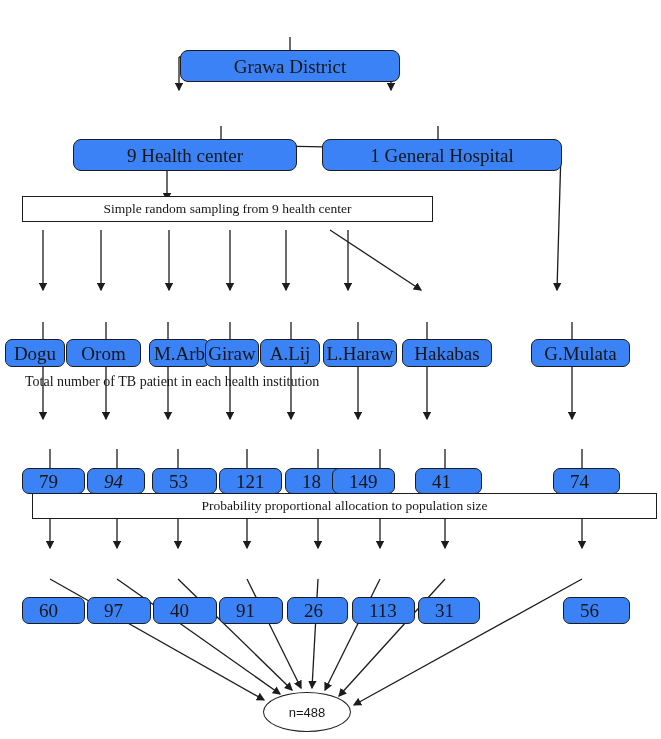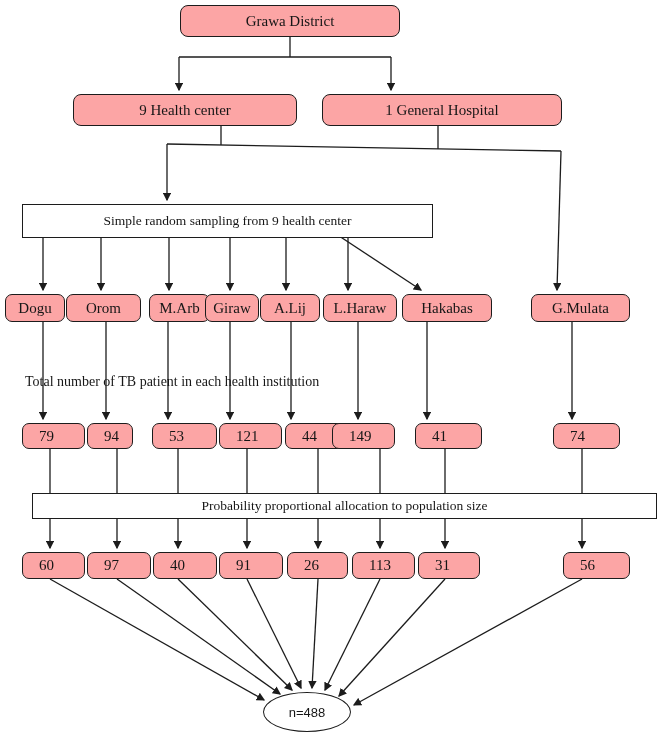--- a/index.html
+++ b/index.html
@@ -2,24 +2,24 @@
 <html><head>
 <meta charset="utf-8">
 <style>
   html,body{margin:0;padding:0;background:#ffffff;}
   #canvas{
     position:relative;width:661px;height:739px;background:#ffffff;overflow:hidden;
     font-family:"Liberation Serif","DejaVu Serif",serif;color:#161616;
   }
   #wires{position:absolute;left:0;top:0;width:661px;height:739px;}
   .node{
-    position:absolute;box-sizing:border-box;background:#fca5a5;
+    position:absolute;box-sizing:border-box;background:#3b82f6;
     border:1.4px solid #1c1c1c;border-radius:8px;
     display:flex;align-items:center;justify-content:center;
-    font-size:15px;line-height:1;white-space:nowrap;z-index:2;
+    font-size:19px;line-height:1;white-space:nowrap;z-index:2;margin-top:45px;
   }
   .bar{
     position:absolute;box-sizing:border-box;background:#ffffff;
     border:1.4px solid #1c1c1c;border-radius:0;
     display:flex;align-items:center;justify-content:center;
     font-size:13.5px;line-height:1;white-space:nowrap;z-index:2;
   }
   .num{justify-content:flex-start;padding-left:16px;}
   .small{border-radius:7px;}
   .floating-text{
@@ -101,38 +101,38 @@
       <line x1="445" y1="579" x2="339" y2="696" marker-end="url(#arr)"></line>
       <line x1="582" y1="579" x2="354" y2="705" marker-end="url(#arr)"></line>
     </g>
   </svg>
 
   <div class="node" style="left:180px;top:5px;width:220px;height:32px;">Grawa District</div>
 
   <div class="node" style="left:73px;top:94px;width:224px;height:32px;">9 Health center</div>
   <div class="node" style="left:322px;top:94px;width:240px;height:32px;">1 General Hospital</div>
 
-  <div class="bar" style="left:22px;top:204px;width:411px;height:34px;">Simple random sampling from 9 health center</div>
+  <div class="bar" style="left:22px;top:196px;width:411px;height:26px;">Simple random sampling from 9 health center</div>
 
   <div class="node small" style="left:5px;top:294px;width:60px;height:28px;">Dogu</div>
   <div class="node small" style="left:66px;top:294px;width:75px;height:28px;">Orom</div>
   <div class="node small" style="left:149px;top:294px;width:61px;height:28px;">M.Arb</div>
   <div class="node small" style="left:205px;top:294px;width:54px;height:28px;">Giraw</div>
   <div class="node small" style="left:260px;top:294px;width:60px;height:28px;">A.Lij</div>
   <div class="node small" style="left:402px;top:294px;width:90px;height:28px;">Hakabas</div>
   <div class="node small" style="left:323px;top:294px;width:74px;height:28px;">L.Haraw</div>
   <div class="node small" style="left:531px;top:294px;width:99px;height:28px;">G.Mulata</div>
 
   <div class="floating-text" style="left:25px;top:374px;">Total number of TB patient in each health institution</div>
 
   <div class="node small num" style="left:22px;top:423px;width:63px;height:26px;">79</div>
-  <div class="node small num" style="left:87px;top:423px;width:46px;height:26px;">94</div>
+  <div class="node small num" style="left:87px;top:423px;width:58px;height:26px;font-style:italic;">94</div>
   <div class="node small num" style="left:152px;top:423px;width:65px;height:26px;">53</div>
   <div class="node small num" style="left:219px;top:423px;width:63px;height:26px;">121</div>
-  <div class="node small num" style="left:285px;top:423px;width:62px;height:26px;">44</div>
+  <div class="node small num" style="left:285px;top:423px;width:62px;height:26px;">18</div>
   <div class="node small num" style="left:332px;top:423px;width:63px;height:26px;">149</div>
   <div class="node small num" style="left:415px;top:423px;width:67px;height:26px;">41</div>
   <div class="node small num" style="left:553px;top:423px;width:67px;height:26px;">74</div>
 
   <div class="bar" style="left:32px;top:493px;width:625px;height:26px;">Probability proportional allocation to population size</div>
 
   <div class="node small num" style="left:22px;top:552px;width:63px;height:27px;">60</div>
   <div class="node small num" style="left:87px;top:552px;width:64px;height:27px;">97</div>
   <div class="node small num" style="left:153px;top:552px;width:64px;height:27px;">40</div>
   <div class="node small num" style="left:219px;top:552px;width:64px;height:27px;">91</div>

